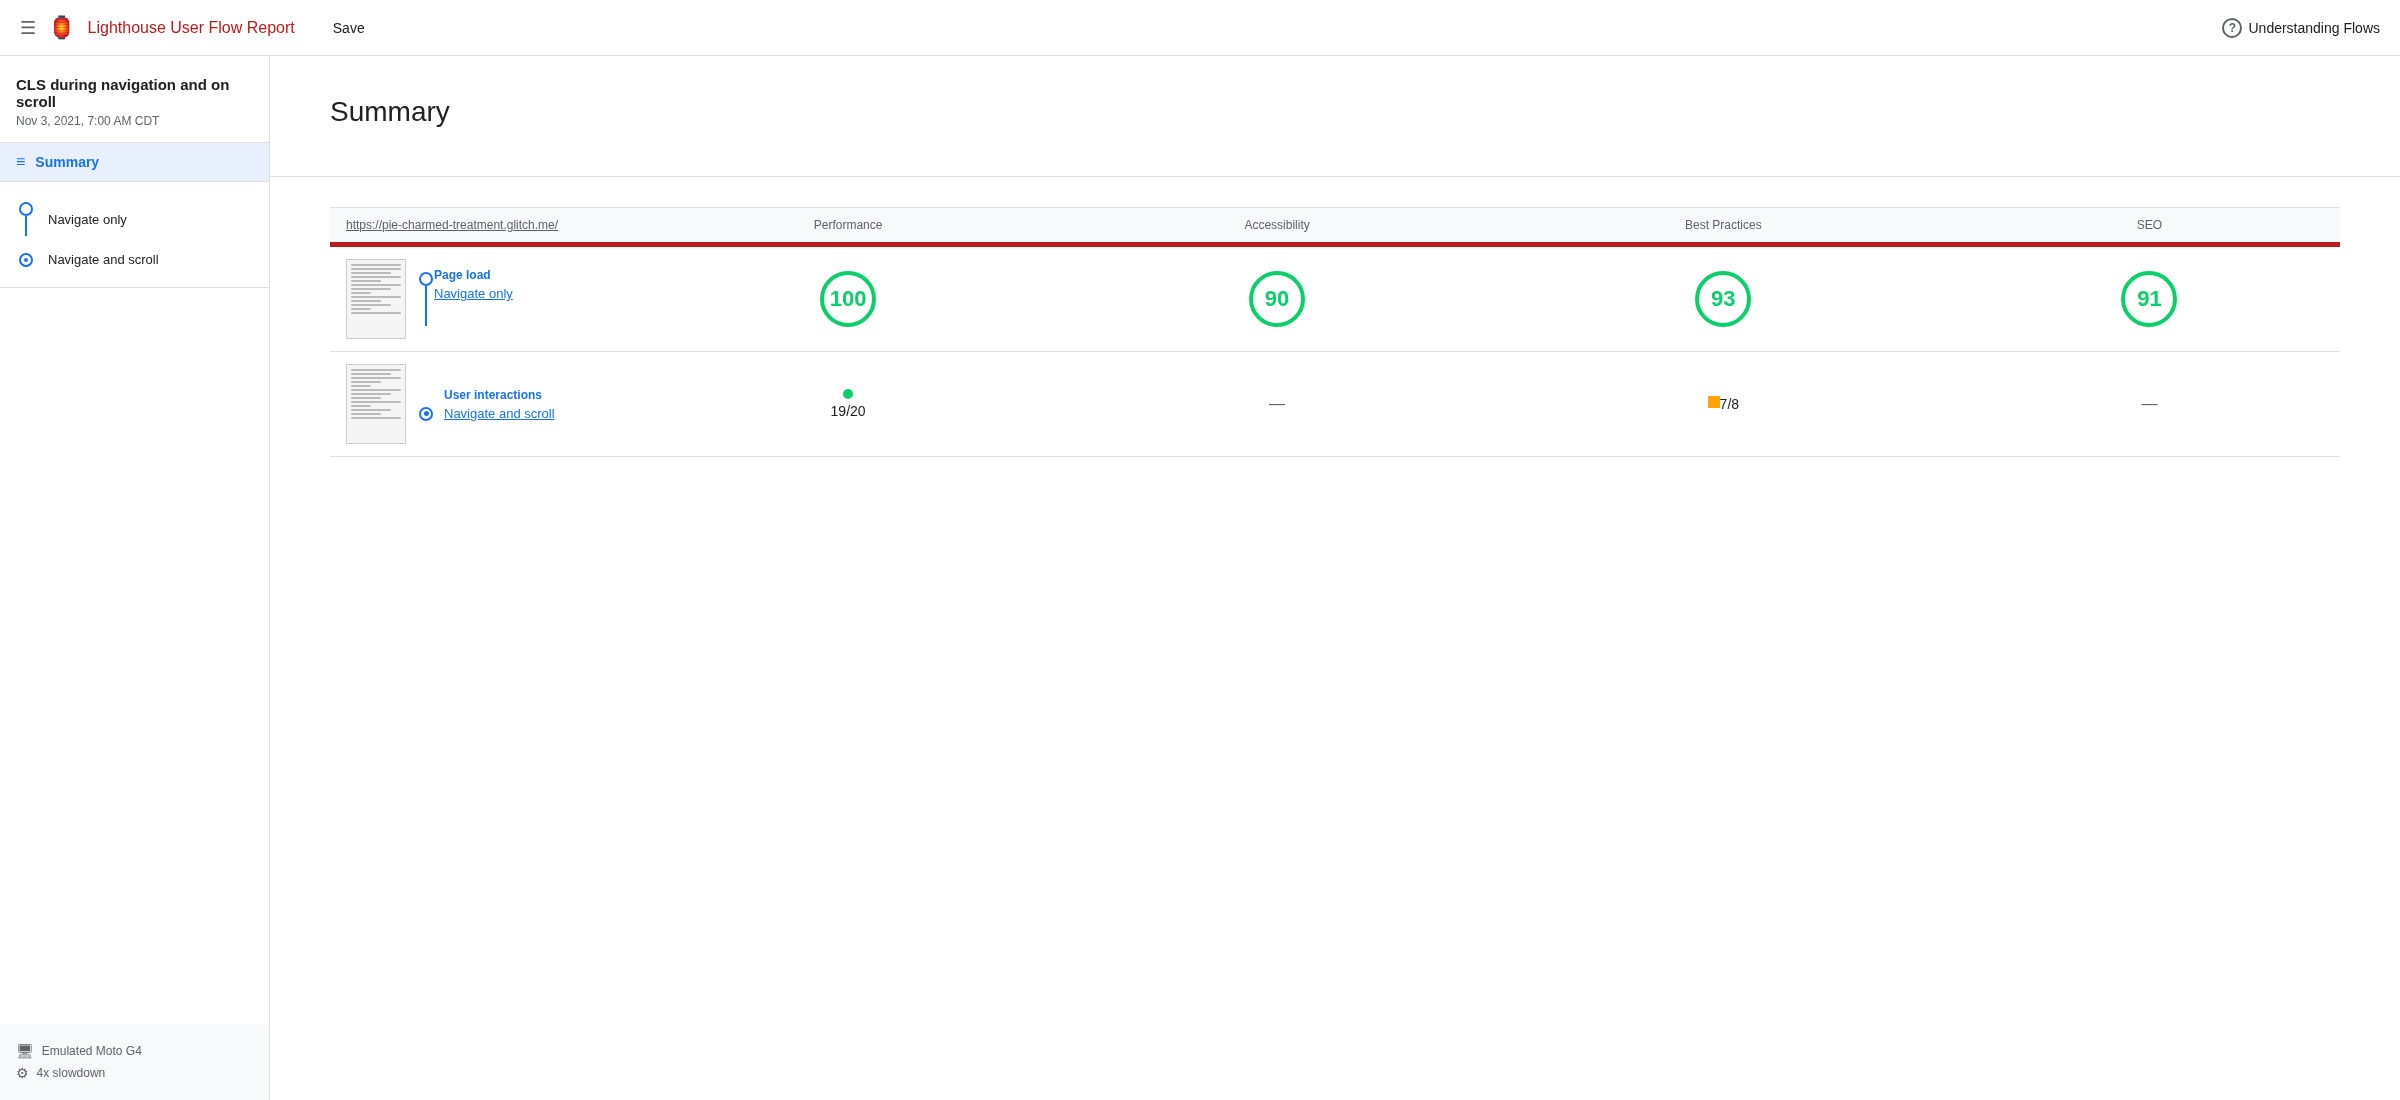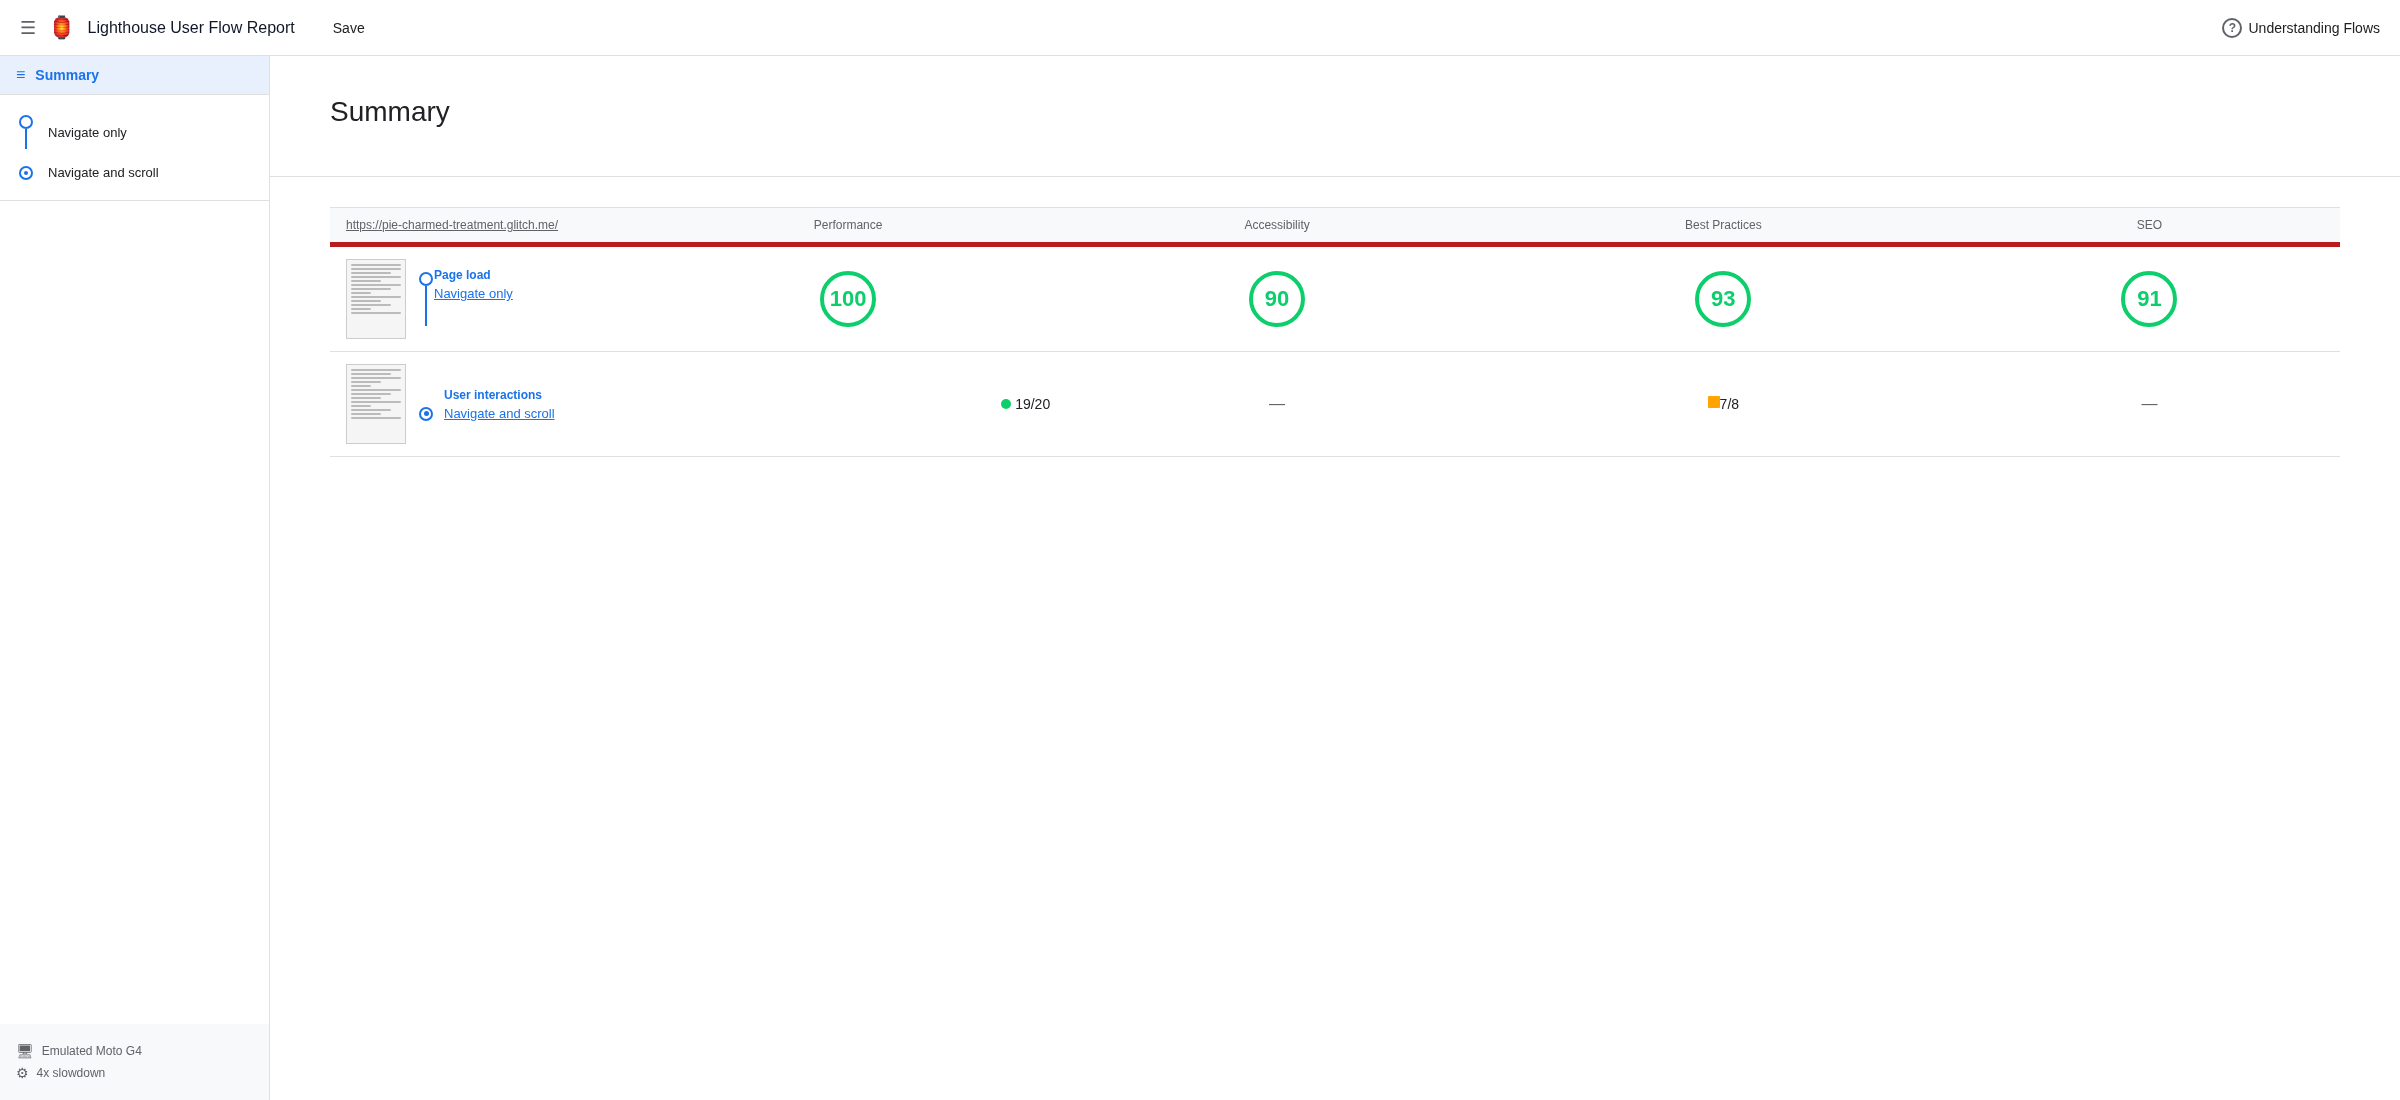--- a/index.html
+++ b/index.html
@@ -6,21 +6,21 @@
     body { font-family: 'Segoe UI', Arial, sans-serif; background: #fff; color: #202124; font-size: 14px; display: flex; flex-direction: column; height: 100vh; overflow: hidden; }
 
     
     .header {
       display: flex; align-items: center; padding: 0 20px; height: 56px;
       border-bottom: 1px solid #e0e0e0; background: #fff; flex-shrink: 0;
       gap: 12px;
     }
     .header-menu-icon { font-size: 18px; cursor: pointer; color: #5f6368; }
     .header-logo { font-size: 22px; }
-    .header-title { font-size: 16px; font-weight: 500; color: #0f172a; }
+    .header-title { font-size: 16px; font-weight: 500; color: #b91c1c; }
     .header-save { margin-left: 16px; font-size: 14px; color: #202124; cursor: pointer; padding: 6px 10px; }
     .header-spacer { flex: 1; }
     .header-understanding { display: flex; align-items: center; gap: 6px; font-size: 14px; color: #202124; cursor: pointer; }
     .header-understanding .help-icon { width: 20px; height: 20px; border-radius: 50%; border: 2px solid #5f6368; display: flex; align-items: center; justify-content: center; font-size: 12px; color: #5f6368; font-weight: bold; }
 
     
     .main-layout { display: flex; flex: 1; overflow: hidden; }
 
     
     .sidebar { width: 270px; border-right: 1px solid #e0e0e0; flex-shrink: 0; overflow-y: auto; display: flex; flex-direction: column; }
@@ -115,20 +115,24 @@
   <div class="header-understanding">
     <div class="help-icon">?</div>
     <span>Understanding Flows</span>
   </div>
 </div>
 
 <div class="main-layout">
 
   <div class="sidebar">
 
+    <div class="sidebar-project">
+      <div class="sidebar-project-title">CLS during navigation and on scroll</div>
+      <div class="sidebar-project-date">Nov 3, 2021, 7:00 AM CDT</div>
+    </div>
 
     <div class="sidebar-summary-item">
       <span class="list-icon">≡</span>
       <span class="sidebar-summary-label">Summary</span>
     </div>
 
     <div class="sidebar-flow-section">
 
       <div class="flow-item">
         <div class="flow-timeline">
@@ -264,21 +268,21 @@
                     <div style="width:5px; height:5px; border-radius:50%; background:#1a73e8;"></div>
                   </div>
                 </div>
                 <div class="report-meta">
                   <div class="report-type">User interactions</div>
                   <a class="report-name" href="#">Navigate and scroll</a>
                 </div>
               </div>
             </td>
             <td class="score-cell">
-              <div class="timespan-score" style="justify-content:flex-end;">
+              <div class="timespan-score" style="justify-content:flex-end;flex-direction:column;">
                 <div class="timespan-dot"></div>
                 <span class="timespan-score-val">19/20</span>
               </div>
             </td>
             <td class="score-cell">
               <span class="dash">—</span>
             </td>
             <td class="score-cell">
               <div class="timespan-rect-score" style="justify-content:center;">
                 <div class="timespan-rect"></div>

